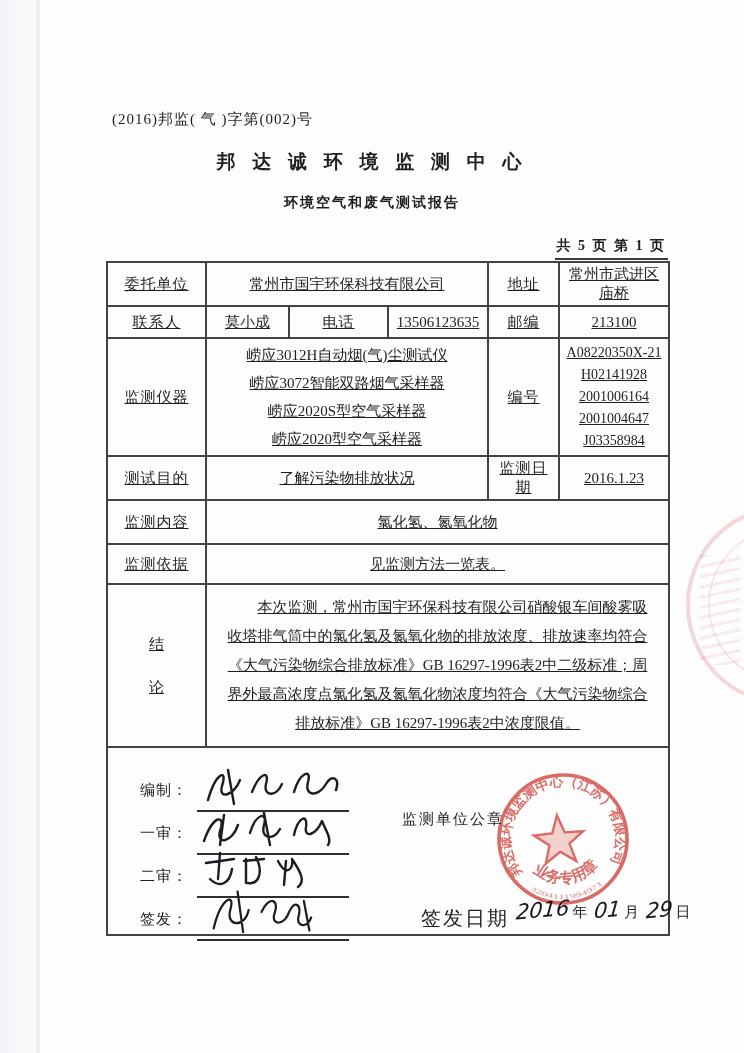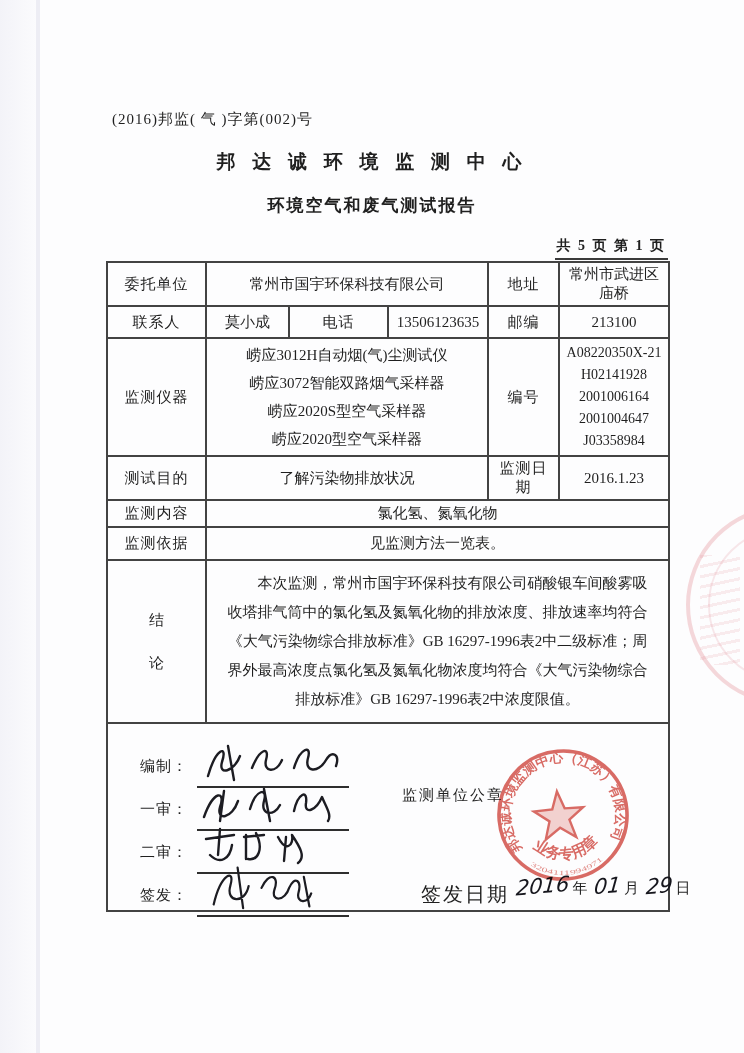--- a/index.html
+++ b/index.html
@@ -14,26 +14,26 @@
   
   .scan-band { position:absolute; left:0; top:0; width:36px; height:100%;
     background:linear-gradient(to right,#f3f3f8,#fbfbfd); }
   .scan-line { position:absolute; left:36px; top:0; width:4px; height:100%;
     background:#e9e9f1; opacity:.8; }
 
   .doc-number { position:absolute; left:112px; top:110px; font-size:15px; letter-spacing:1px; }
   .title { position:absolute; left:0; top:149px; width:744px; text-align:center;
     font-size:19px; font-weight:bold; letter-spacing:6px; }
   .subtitle { position:absolute; left:0; top:194px; width:744px; text-align:center;
-    font-size:17px; font-weight:bold; letter-spacing:2px; }
+    font-size:14px; font-weight:bold; letter-spacing:2px; }
   .pagination { position:absolute; right:76px; top:237px; font-size:14px; letter-spacing:2px;
     border-bottom:2px solid #3a3a3a; padding:0 2px 3px 2px;font-weight:bold; }
 
   table.info { position:absolute; left:106px; top:261px; width:562px;
-    border-collapse:collapse; table-layout:fixed; font-size:15px; }
+    border-collapse:collapse; table-layout:fixed; font-size:15px;text-decoration:underline; }
   table.info td { border:2px solid #434343; text-align:center; vertical-align:middle;
     padding:2px 4px; }
   td.lbl { letter-spacing:1px; }
   td.left { text-align:left; padding-left:14px; }
   .inst-line { line-height:28px; }
   .ser-line { line-height:22px; font-size:14px; }
   .concl-lbl { line-height:1; }
   .concl-lbl div { padding:14px 0; letter-spacing:0; }
   .concl-text { text-align:justify; text-indent:2em; line-height:29px; padding:8px 17px !important; }
 
@@ -116,25 +116,25 @@
         <div class="ser-line">2001004647</div>
         <div class="ser-line">J03358984</div>
       </td>
     </tr>
     <tr style="height:42px">
       <td class="lbl">测试目的</td>
       <td colspan="3">了解污染物排放状况</td>
       <td class="lbl">监测日期</td>
       <td>2016.1.23</td>
     </tr>
-    <tr style="height:27px">
+    <tr style="height:44px">
       <td class="lbl">监测内容</td>
       <td colspan="5" class="left">氯化氢、氮氧化物</td>
     </tr>
-    <tr style="height:33px">
+    <tr style="height:40px">
       <td class="lbl">监测依据</td>
       <td colspan="5" class="left">见监测方法一览表。</td>
     </tr>
     <tr style="height:146px">
       <td class="concl-lbl">
         <div>结</div>
         <div>论</div>
       </td>
       <td colspan="5" class="concl-text">本次监测，常州市国宇环保科技有限公司硝酸银车间酸雾吸收塔排气筒中的氯化氢及氮氧化物的排放浓度、排放速率均符合《大气污染物综合排放标准》GB 16297-1996表2中二级标准；周界外最高浓度点氯化氢及氮氧化物浓度均符合《大气污染物综合排放标准》GB 16297-1996表2中浓度限值。</td>
     </tr>

